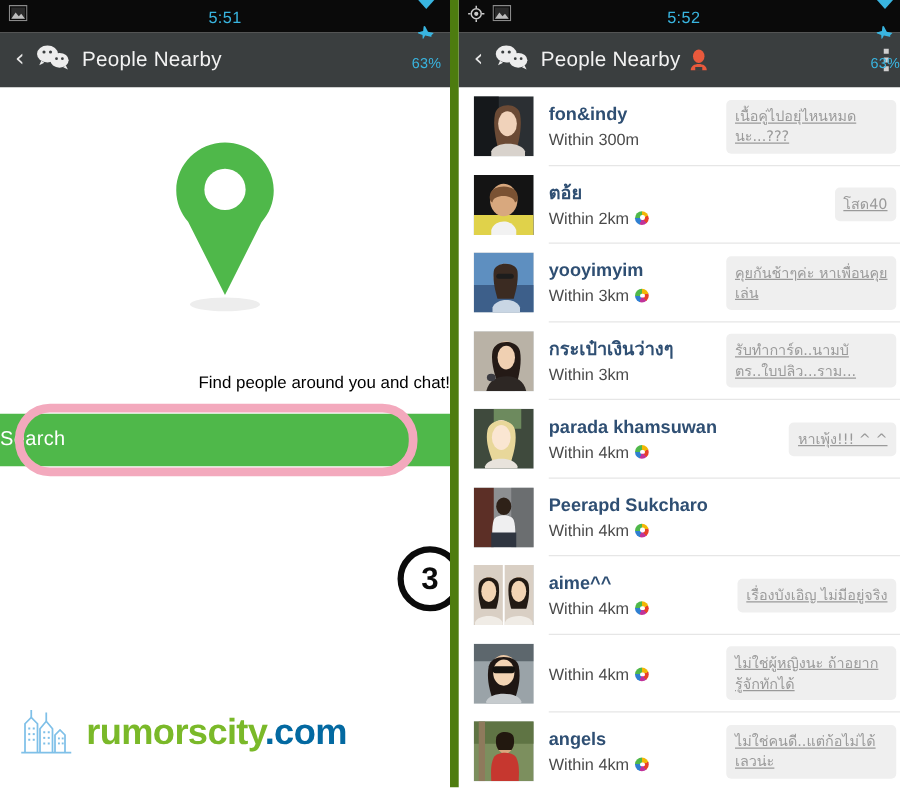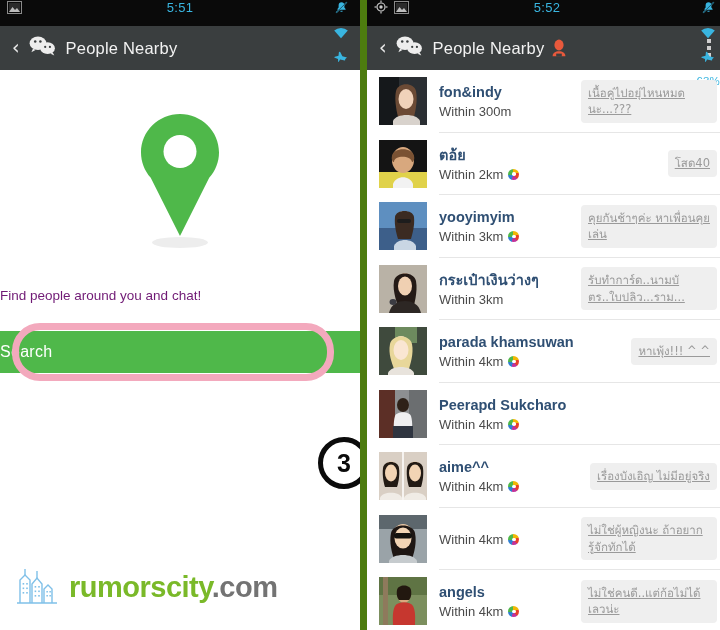--- a/index.html
+++ b/index.html
@@ -5,21 +5,21 @@
   html,body{margin:0;padding:0;background:#fff;}
   body{width:720px;height:630px;overflow:hidden;font-family:"Liberation Sans","DejaVu Sans",sans-serif;}
   .screen{position:relative;width:720px;height:630px;}
 
   
   .panel{position:absolute;top:0;width:360px;height:630px;overflow:hidden;background:#fff;}
   .panel.left{left:0;}
   .panel.right{left:360px;border-left:7px solid #4d7c0f;}
 
   
-  .statusbar{position:relative;height:26px;background:#0a0a0a;display:flex;align-items:flex-start;
+  .statusbar{position:relative;height:26px;background:#0a0a0a;display:flex;align-items:center;
              padding:0 7px;box-sizing:border-box;}
   .sb-left{display:flex;align-items:center;gap:6px;}
   .sb-right{display:flex;align-items:center;gap:7px;margin-left:auto;flex-direction:column;}
   .sb-time{position:absolute;left:0;right:0;text-align:center;color:#39b5e0;font-size:13px;
            letter-spacing:.3px;pointer-events:none;}
   .sb-batt{color:#39b5e0;font-size:11.5px;letter-spacing:.2px;}
   .ic{display:block;}
 
   
   .actionbar{height:44px;background:#3a3e3f;display:flex;align-items:center;padding:0 10px;
@@ -29,37 +29,37 @@
   .ab-title{color:#f2f2f2;font-size:16.5px;letter-spacing:.2px;}
   .ab-person{margin-left:7px;display:flex;align-items:center;}
   .ab-more{margin-left:auto;display:flex;flex-direction:column;gap:3px;padding:4px 6px;}
   .ab-more i{display:block;width:4px;height:4px;background:#cfcfcf;}
 
   
   .left-body{position:relative;height:calc(630px - 70px);background:#fff;}
   .pin-wrap{position:absolute;left:0;right:0;top:42px;display:flex;flex-direction:column;
             align-items:center;}
   .pin-shadow{width:56px;height:11px;border-radius:50%;background:#ededed;margin-top:-7px;}
-  .hint{position:absolute;left:0;right:0;top:218px;text-align:left;color:#701a75;font-size:13.5px;}
+  .hint{position:absolute;left:0;right:0;top:228px;text-align:right;color:#000000;font-size:13.5px;}
 
   .search-area{position:absolute;left:0;right:0;top:253px;height:56px;}
   .search-btn{position:absolute;left:0;right:0;top:8px;height:42px;background:#4fb84a;
               display:flex;align-items:center;}
   .search-btn span{color:#fff;font-size:16px;letter-spacing:.3px;}
   .annot-ring{position:absolute;left:12px;top:0;width:322px;height:58px;box-sizing:border-box;
               border:7px solid #f3a9bd;border-radius:28px;}
   .badge3{position:absolute;left:318px;top:367px;width:52px;height:52px;border-radius:50%;
           background:#fff;border:5px solid #0b0b0b;display:flex;align-items:center;
           justify-content:center;box-sizing:border-box;}
   .badge3 span{font-size:25px;font-weight:bold;color:#0b0b0b;line-height:1;}
 
   .watermark{position:absolute;left:14px;bottom:20px;display:flex;align-items:center;gap:9px;}
   .wm-text{font-size:29px;font-weight:bold;letter-spacing:-.5px;}
   .wm-a{color:#7ab929;}
-  .wm-b{color:#737373;}
+  .wm-b{color:#0369a1;}
 
   
   .list{height:calc(630px - 70px);overflow:hidden;background:#fff;}
   .row{position:relative;display:flex;align-items:center;padding:7px 10px 7px 12px;
        box-sizing:border-box;height:62.5px;}
   .row:after{content:"";position:absolute;left:72px;right:0;bottom:0;height:1px;background:#e6e6e6;}
   .row:last-child:after{display:none;}
   .avatar{width:48px;height:48px;flex:0 0 48px;overflow:hidden;background:#cfd3d6;
           position:relative;}
   .avatar .sk{position:absolute;inset:0;}

